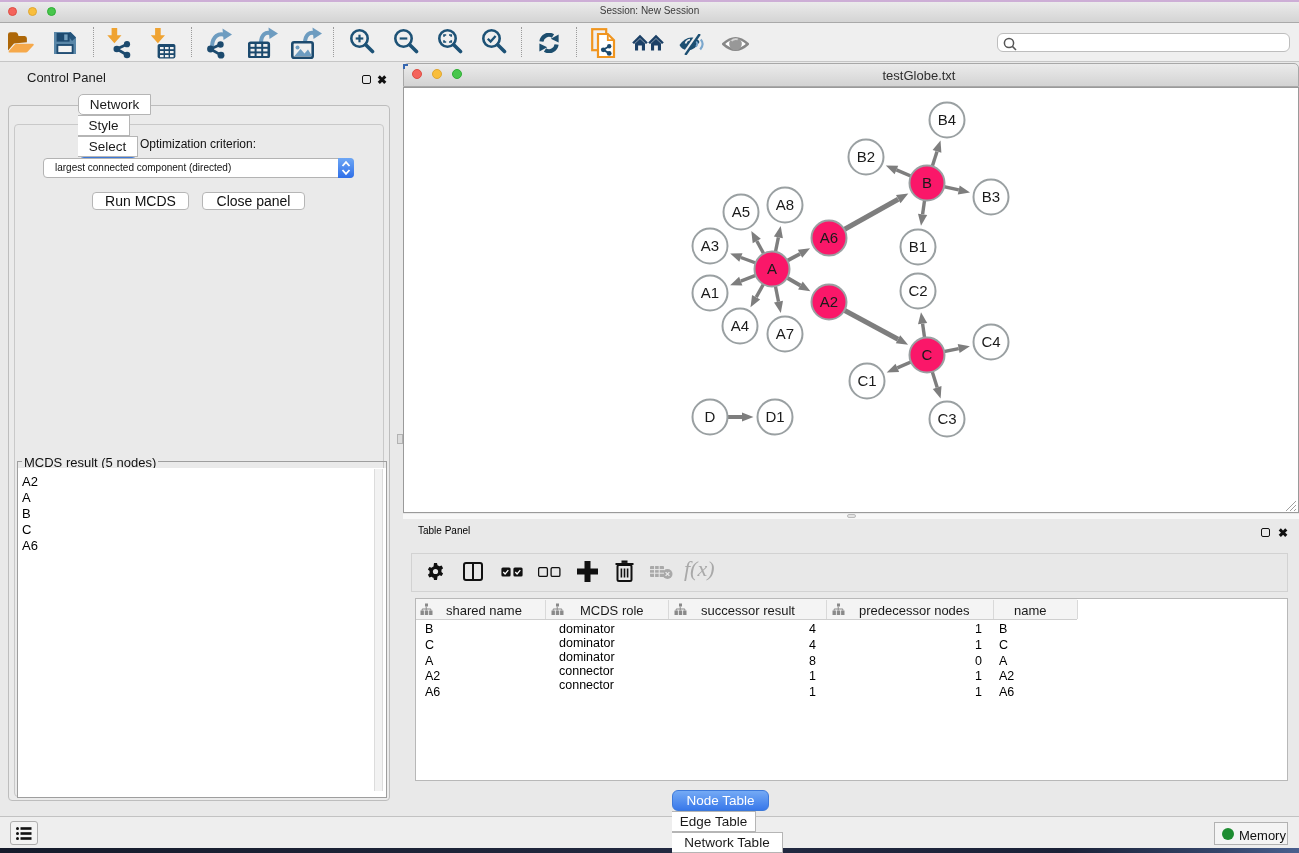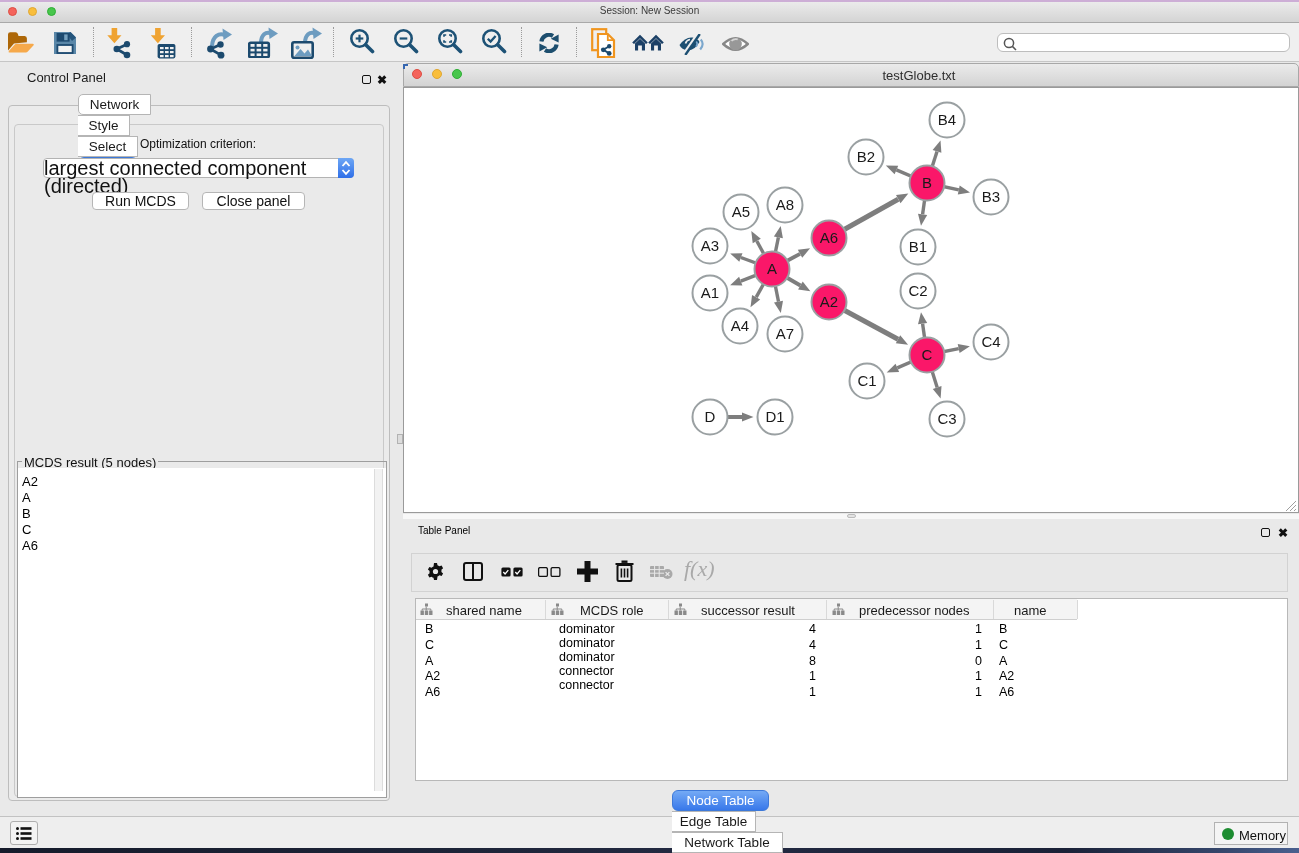--- a/index.html
+++ b/index.html
@@ -21,21 +21,21 @@
 .sqbtn{width:9px;height:9px;border:1.6px solid #111;border-radius:2px;background:transparent;}
 .xbtn{font-size:12px;font-weight:bold;color:#111;line-height:10px;}
 .tabrow{display:flex;flex-direction:column;}
 .tab{height:21px;line-height:20px;background:#fff;border:1px solid #b5b5b5;border-left:none;font-size:13.5px;color:#1a1a1a;text-align:center;}
 .tab.first{border-left:1px solid #b5b5b5;border-radius:5px 0 0 5px;}
 .tab.last{border-radius:0 5px 5px 0;}
 .tab.sel{background:linear-gradient(#74aaf5,#3878ea);color:#fff;border-color:#3d79d9;border-radius:6px;}
 .cp-outer{left:8px;top:105px;width:382px;height:696px;background:#ebebeb;border:1px solid #bdbdbd;border-radius:4px;}
 .cp-inner{left:14px;top:124px;width:370px;height:673px;background:#eaeaea;border:1px solid #c9c9c9;border-radius:4px;}
 .optlabel{left:0px;top:137px;width:396px;text-align:center;font-size:12px;color:#111;}
-.select{left:43px;top:158px;width:311px;height:20px;background:#fff;border:1px solid #b3b3b3;border-radius:4px;font-size:20px;color:#111;line-height:18px;}
+.select{left:43px;top:158px;width:311px;height:20px;background:#fff;border:1px solid #b3b3b3;border-radius:4px;font-size:10px;color:#111;line-height:18px;padding-left:11px;}
 .stepper{left:338px;top:158px;width:16px;height:20px;border-radius:0 4px 4px 0;background:linear-gradient(#6ea7f5,#2f6fe8);}
 .btn{height:18px;background:#fff;border:1px solid #b6b6b6;border-radius:4px;font-size:14px;color:#111;text-align:center;line-height:16px;}
 .fieldset{left:17px;top:461px;width:370px;height:337px;border:1px solid #9e9e9e;}
 .legend{left:22px;top:455px;background:#eaeaea;padding:0 2px;font-size:13px;color:#111;}
 .mcdslist{left:18px;top:468px;width:368px;height:329px;background:#fff;font-size:13px;color:#000;}
 .mcdsitem{left:4px;font-size:13px;color:#000;}
 .scrolltrack{background:#f2f2f2;border-left:1px solid #dcdcdc;border-right:1px solid #dcdcdc;}
 </style></head><body>
 <div class="abs" style="left:0;top:0;width:1299px;height:2px;background:#cdaed6;"></div>
 <div class="abs titlebar"></div>

